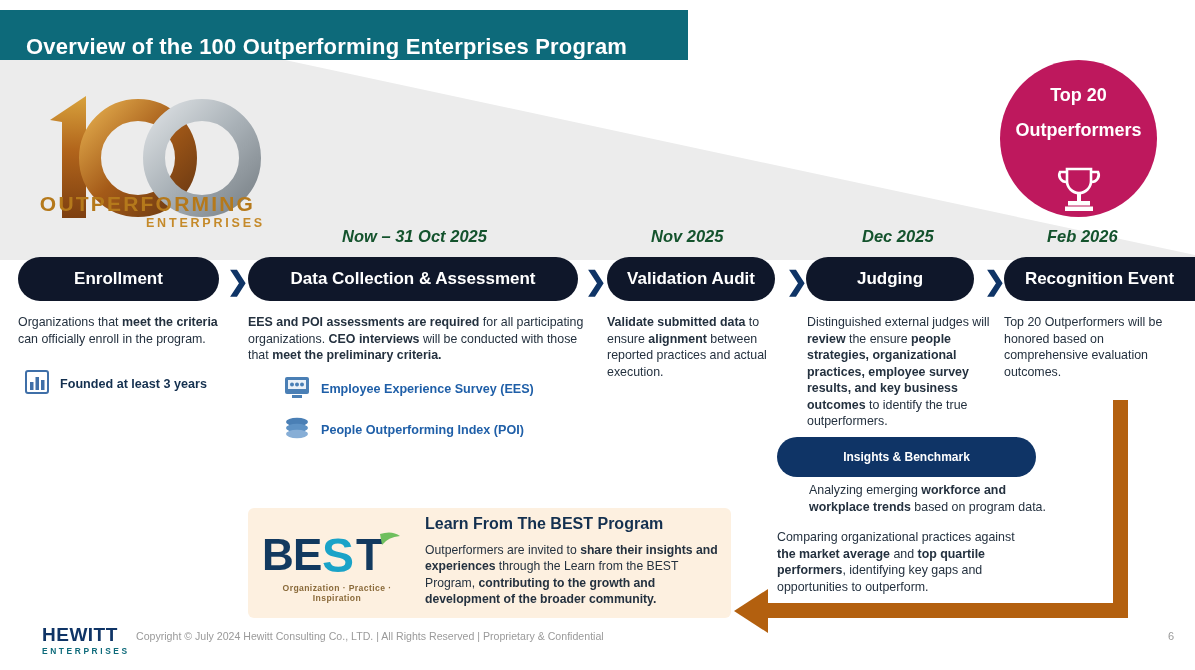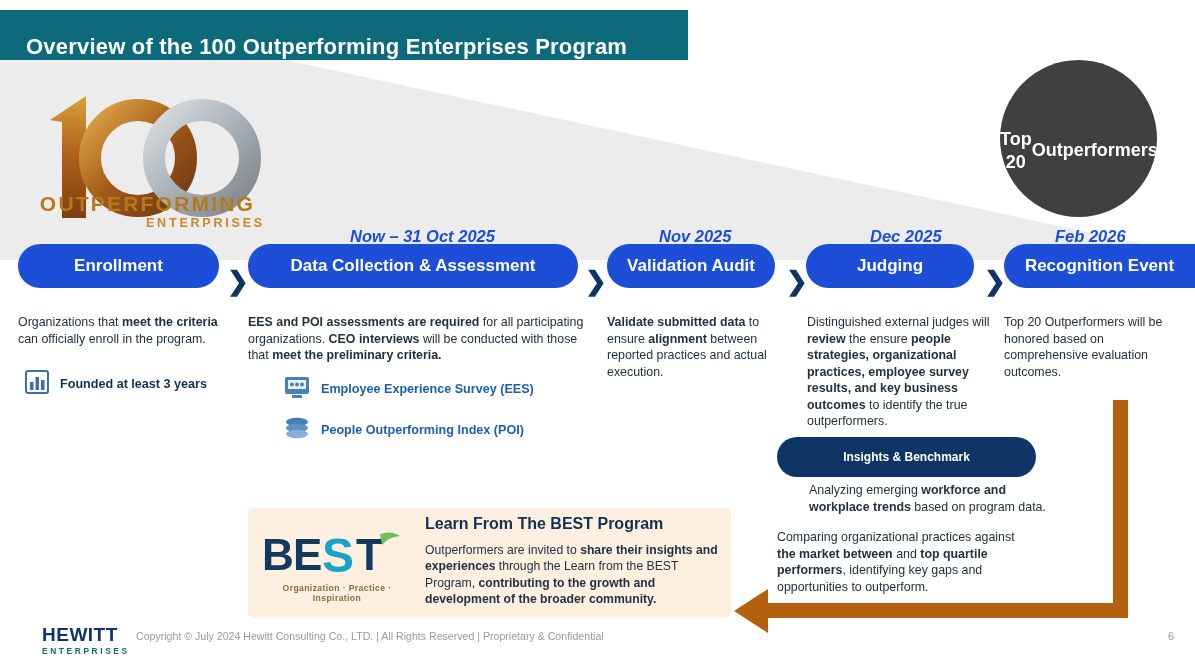--- a/index.html
+++ b/index.html
@@ -43,37 +43,38 @@
   .logo-sub2 {
     position: absolute; left: 30px; top: 216px; width: 235px;
     text-align: right; color: #c58a2a; font-size: 12.5px; font-weight: bold;
     letter-spacing: 2.8px; z-index: 3;
   }
 
   
   .top20 {
     position: absolute; right: 38px; top: 60px;
     width: 157px; height: 157px; border-radius: 50%;
-    background: #404040; color: #fff; z-index: 4;
-    display: flex; align-items: center;
+    background: #be185d; color: #fff; z-index: 4;
+    display: flex; flex-direction: column; align-items: center;
     padding-top: 24px;
+    justify-content: space-between;
   }
   .top20 .t1 { font-size: 18px; font-weight: bold; line-height: 1.25; text-align: center; }
   .trophy { margin-top: 10px; }
 
   
   .datelbl {
-    position: absolute; top: 227px; color: #1d4ed8;
-    font-size: 16.5px; font-weight: bold; font-style: italic; z-index: 5; margin-left: 8px;
+    position: absolute; top: 227px; color: #14532d;
+    font-size: 16.5px; font-weight: bold; font-style: italic; z-index: 5;
   }
 
   
   .stage {
-    position: absolute; top: 244px; height: 44px;
-    background: #1d4ed8; color: #fff;
+    position: absolute; top: 257px; height: 44px;
+    background: #0f172a; color: #fff;
     display: flex; align-items: center; justify-content: center;
     font-size: 17px; font-weight: bold; z-index: 5;
   }
   .stage.round-l { border-top-left-radius: 22px; border-bottom-left-radius: 22px; }
   .stage.round-both { border-radius: 22px; }
 
   .chev {
     position: absolute; top: 266px; color: #0f3466;
     font-size: 26px; font-weight: bold; z-index: 6;
   }
@@ -275,21 +276,21 @@
   <div class="col" style="left:607px; top:314px; width:163px;"><b>Validate submitted data</b><span> to ensure </span><b>alignment</b><span> between reported practices and actual execution.</span></div>
 
   <div class="col" style="left:807px; top:314px; width:185px;"><span>Distinguished external judges will </span><b>review</b><span> the ensure </span><b>people strategies, organizational practices, employee survey results, and key business outcomes</b><span> to identify the true outperformers.</span></div>
 
   <div class="col" style="left:1004px; top:314px; width:180px;"><span>Top 20 Outperformers will be honored based on comprehensive evaluation outcomes.</span></div>
 
   <div class="insights-bar">
     <span>Insights &amp; Benchmark</span>
   </div>
   <div class="col" style="left:777px; top:482px; width:255px;margin-left:32px;"><span>Analyzing emerging </span><b>workforce and workplace trends</b><span> based on program data.</span></div>
-  <div class="col" style="left:777px; top:529px; width:258px;"><span>Comparing organizational practices against </span><b>the market between</b><span> and </span><b>top quartile performers</b><span>, identifying key gaps and opportunities to outperform.</span></div>
+  <div class="col" style="left:777px; top:529px; width:258px;"><span>Comparing organizational practices against </span><b>the market average</b><span> and </span><b>top quartile performers</b><span>, identifying key gaps and opportunities to outperform.</span></div>
 
   <div class="arrow-v"></div>
   <div class="arrow-h"></div>
   <div class="arrow-head"></div>
 
   <div class="best-box"></div>
   <div class="best-logo">
     <svg width="150" height="56" viewBox="0 0 150 56">
       <text x="0" y="42" font-family="Liberation Sans, sans-serif" font-size="44" font-weight="bold" fill="#12395f">B</text>
       <text x="31" y="42" font-family="Liberation Sans, sans-serif" font-size="44" font-weight="bold" fill="#12395f">E</text>

